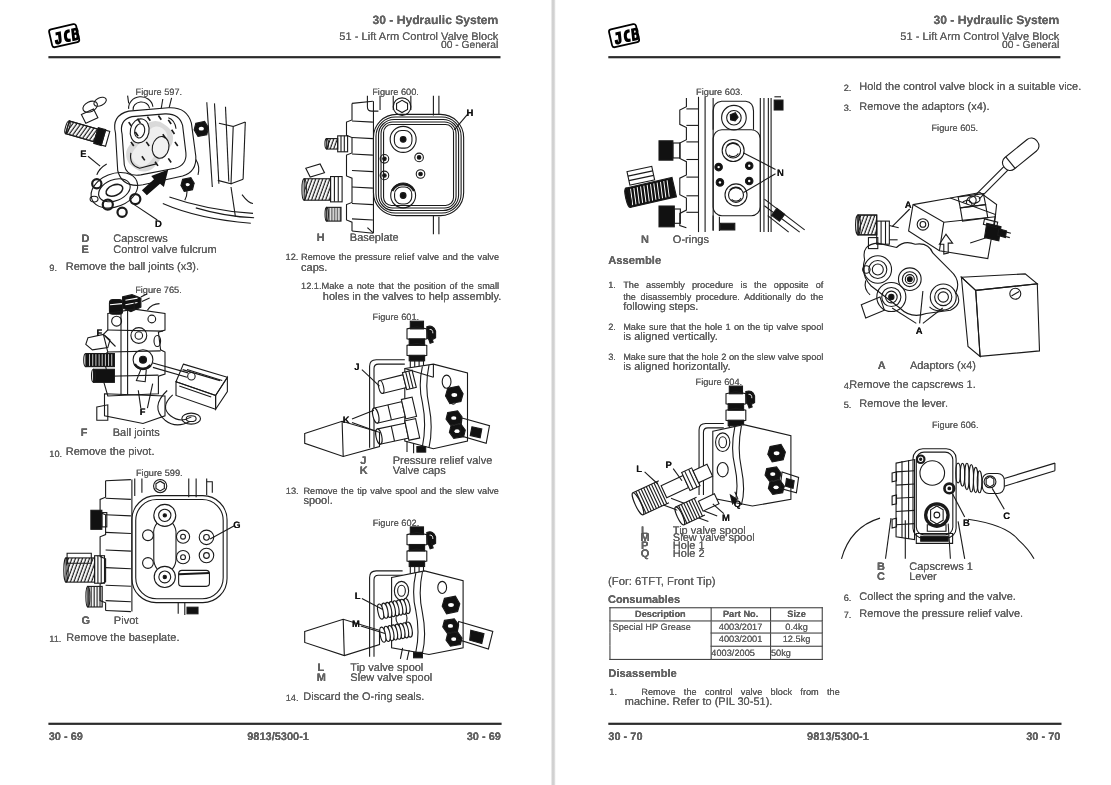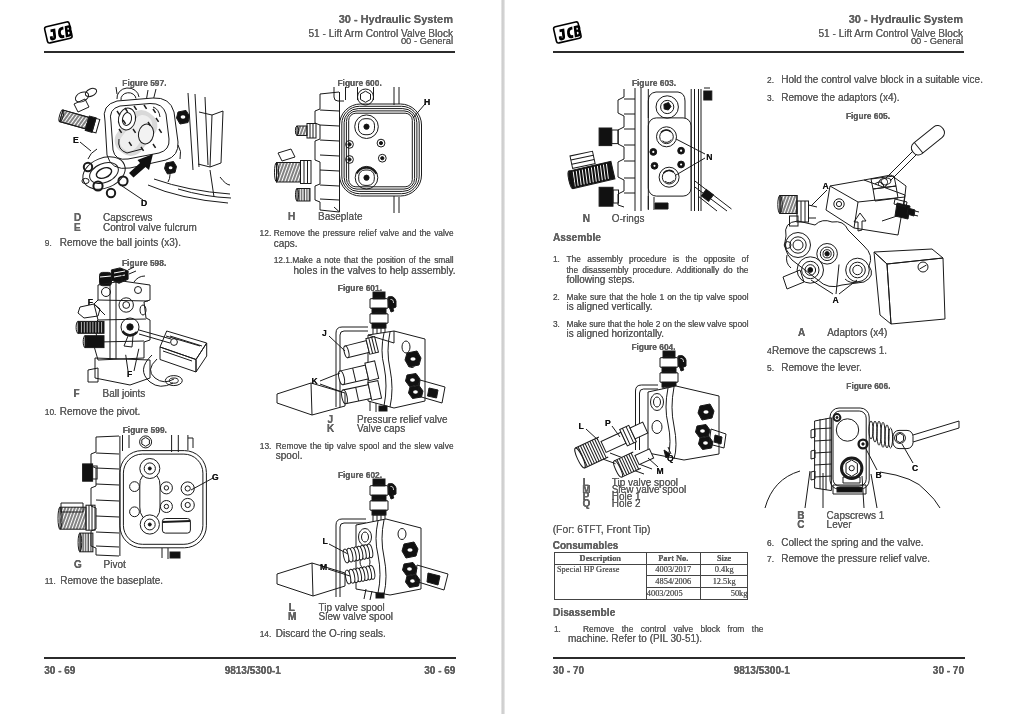--- a/index.html
+++ b/index.html
@@ -1,25 +1,25 @@
 <!DOCTYPE html>
 <html><head><meta charset="utf-8"><style>
 html,body{margin:0;padding:0;background:#fff;}
 #page{position:relative;width:1010px;height:714px;background:#fff;overflow:hidden;transform:translateZ(0);filter:grayscale(1);
   font-family:"Liberation Sans",sans-serif;color:#15803d;text-shadow:0 0 .33px rgba(0,0,0,.8);}
 .abs{position:absolute;}
 .t{text-shadow:0 0 .35px rgba(0,0,0,.85);font-size:10px;line-height:10.4px;white-space:nowrap;}
 .j{text-shadow:0 0 .35px rgba(0,0,0,.85);font-size:8.4px;line-height:10.4px;text-align:justify;text-align-last:justify;white-space:nowrap;}
 .b{font-weight:bold;}
-.cap{text-shadow:0 0 .3px rgba(0,0,0,.8);font-weight:bold;font-size:8.4px;white-space:nowrap;transform:translateX(-50%);}
+.cap{text-shadow:0 0 .3px rgba(0,0,0,.8);font-weight:normal;font-size:8.4px;white-space:nowrap;transform:translateX(-50%);}
 .hd{font-weight:bold;font-size:10.2px;}
 .num{text-shadow:0 0 .35px rgba(0,0,0,.85);position:absolute;font-size:8.4px;line-height:10.4px;white-space:nowrap;}
 .rule{position:absolute;background:#2b2b2b;height:1.8px;}
 table.ct{border-collapse:collapse;font-size:8.4px;}
-table.ct td,table.ct th{border:1px solid #444;padding:0;vertical-align:middle;font-family:Liberation Serif, serif;}
+table.ct td,table.ct th{border:1px solid #444;padding:0;vertical-align:middle;}
 svg{position:absolute;overflow:visible;}
 </style></head><body>
 <div id="page">
     <svg width="0" height="0" style="position:absolute">
       <defs>
         <pattern id="hz" width="3" height="8" patternUnits="userSpaceOnUse" patternTransform="rotate(20)">
           <line x1="1" y1="0" x2="1" y2="8" stroke="#1a1a1a" stroke-width="1.1"></line>
         </pattern>
         <pattern id="rb" width="2.6" height="8" patternUnits="userSpaceOnUse">
           <line x1="1" y1="0" x2="1" y2="8" stroke="#1a1a1a" stroke-width="1"></line>
@@ -53,21 +53,21 @@
   </g>
  </g>
 </svg>
 <div class="abs b" style="right:47px;top:12.5px;font-size:11px;white-space:nowrap">30 - Hydraulic System</div>
 <div class="abs" style="right:47px;top:27.8px;font-size:10.1px;white-space:nowrap">51 - Lift Arm Control Valve Block</div>
 <div class="abs" style="right:47px;top:35.2px;font-size:9.4px;white-space:nowrap">00 - General</div>
 <div class="rule" style="left:553px;top:51.2px;width:411px"></div>
 
 <div class="abs cap" style="left:144.4px;top:77.5px">Figure 597.</div>
 <div class="abs cap" style="left:359.6px;top:77.5px">Figure 600.</div>
-<div class="abs cap" style="left:144.1px;top:257.5px">Figure 598.</div>
+<div class="abs cap" style="left:144.1px;top:257.5px">Figure 765.</div>
 <div class="abs cap" style="left:144.8px;top:424.8px">Figure 599.</div>
 <div class="abs cap" style="left:359.9px;top:282.8px">Figure 601.</div>
 <div class="abs cap" style="left:360px;top:469.5px">Figure 602.</div>
 
 <svg id="f597" style="left:60px;top:87px" width="172" height="124" viewBox="0 0 172 124">
       <g fill="none" stroke="#1a1a1a" stroke-width="1">
         <ellipse cx="22" cy="10" rx="7" ry="4.5" transform="rotate(-25 22 10)"></ellipse>
         <ellipse cx="31" cy="5.5" rx="6" ry="3.6" transform="rotate(-25 31 5.5)"></ellipse>
         <path d="M14 17 L25 12 L29 20 L18 25 Z"></path>
         <g transform="translate(3,23) rotate(16)">
@@ -791,26 +791,26 @@
           <th style="width:93px">Description</th>
           <th style="width:53.8px">Part No.</th>
           <th style="width:47.7px">Size</th>
         </tr>
 <tr style="height:11.3px">
           <td rowspan="3" style="vertical-align:top;padding-left:2px">Special HP Grease</td>
           <td style="text-align:center">4003/2017</td>
           <td style="text-align:center">0.4kg</td>
         </tr>
 <tr style="height:11.7px">
-          <td style="text-align:center">4854/2006</td>
+          <td style="text-align:center">4003/2001</td>
           <td style="text-align:center">12.5kg</td>
         </tr>
 <tr style="height:12px">
           <td style="">4003/2005</td>
-          <td style="text-align:right">50kg</td>
+          <td style="text-align:left">50kg</td>
         </tr>
 </tbody>
     </table>
 <div class="abs hd" style="left:553px;top:607px">Disassemble</div>
 <div class="num" style="left:553.9px;top:624px">1.</div>
 <div class="abs j" style="left:583px;top:624px;width:180.5px">Remove the control valve block from the</div>
 <div class="abs t" style="left:568px;top:634.4px">machine. Refer to (PIL 30-51).</div>
 
 <div class="num" style="left:767px;top:75.3px">2.</div>
 <div class="abs t" style="left:781.2px;top:75.3px">Hold the control valve block in a suitable vice.</div>

